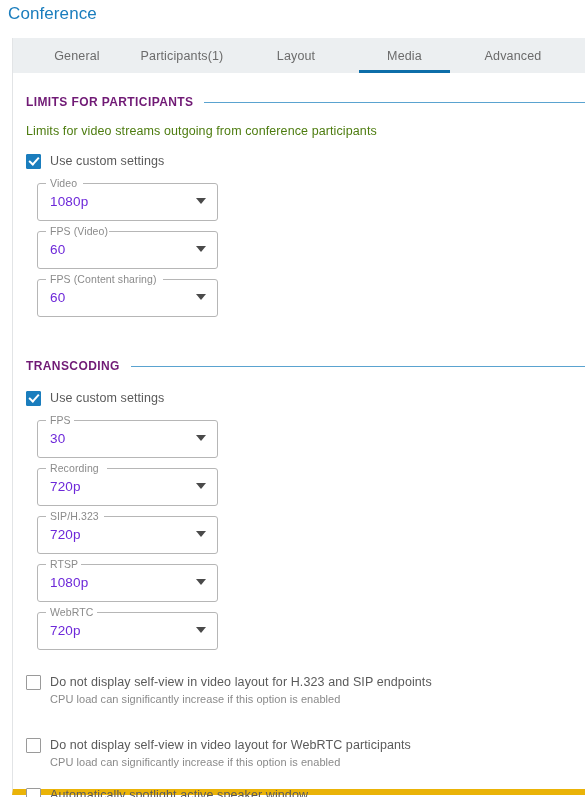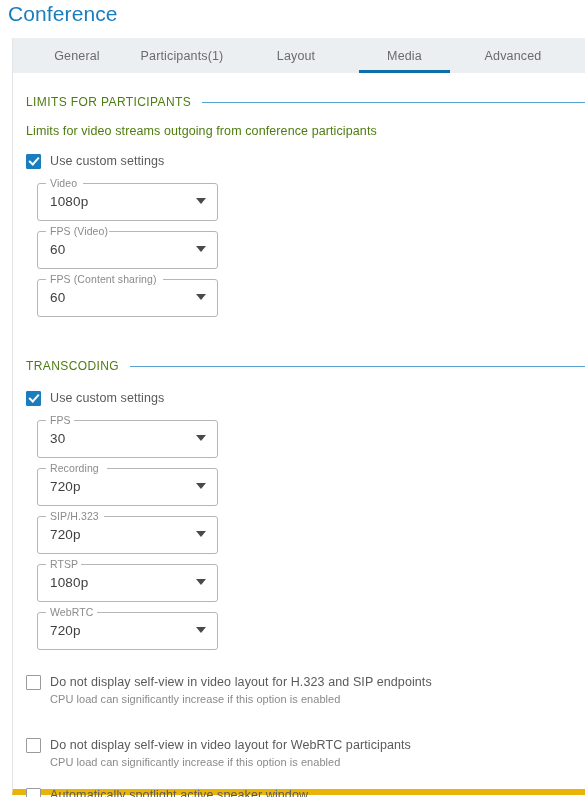--- a/index.html
+++ b/index.html
@@ -14,21 +14,21 @@
     color: #5a5a5a;
     overflow: hidden;
     position: relative;
   }
 
   
   .page-title {
     position: absolute;
     left: 8px;
     top: 3px;
-    font-size: 21px;
+    font-size: 17px;
     line-height: 22px;
     color: #1a7dbd;
     font-weight: 400;
     letter-spacing: 0.1px;
     white-space: nowrap;
   }
 
   
   .panel {
     position: absolute;
@@ -90,22 +90,22 @@
 
   
   .section-head {
     display: flex;
     align-items: center;
     padding-left: 13px;
     padding-right: 0;
   }
   .section-head .label {
     font-size: 12px;
-    font-weight: normal;
-    color: #4d7c0f;
+    font-weight: bold;
+    color: #701a75;
     letter-spacing: 0.4px;
     white-space: nowrap;
   }
   .section-head .rule {
     flex: 1 1 auto;
     height: 1px;
     background: #5aa3d0;
     margin-left: 11px;
   }
 
@@ -203,21 +203,21 @@
     background: transparent;
     letter-spacing: 0.1px;
     white-space: nowrap;
     padding: 0 2px;
   }
   .field .value {
     position: absolute;
     left: 13px;
     top: 11px;
     font-size: 13.5px;
-    color: #404040;
+    color: #6d28d9;
     letter-spacing: 0.15px;
     white-space: nowrap;
   }
   .field .arrow {
     position: absolute;
     right: 12px;
     top: 15px;
     width: 0;
     height: 0;
     border-left: 5.5px solid transparent;

